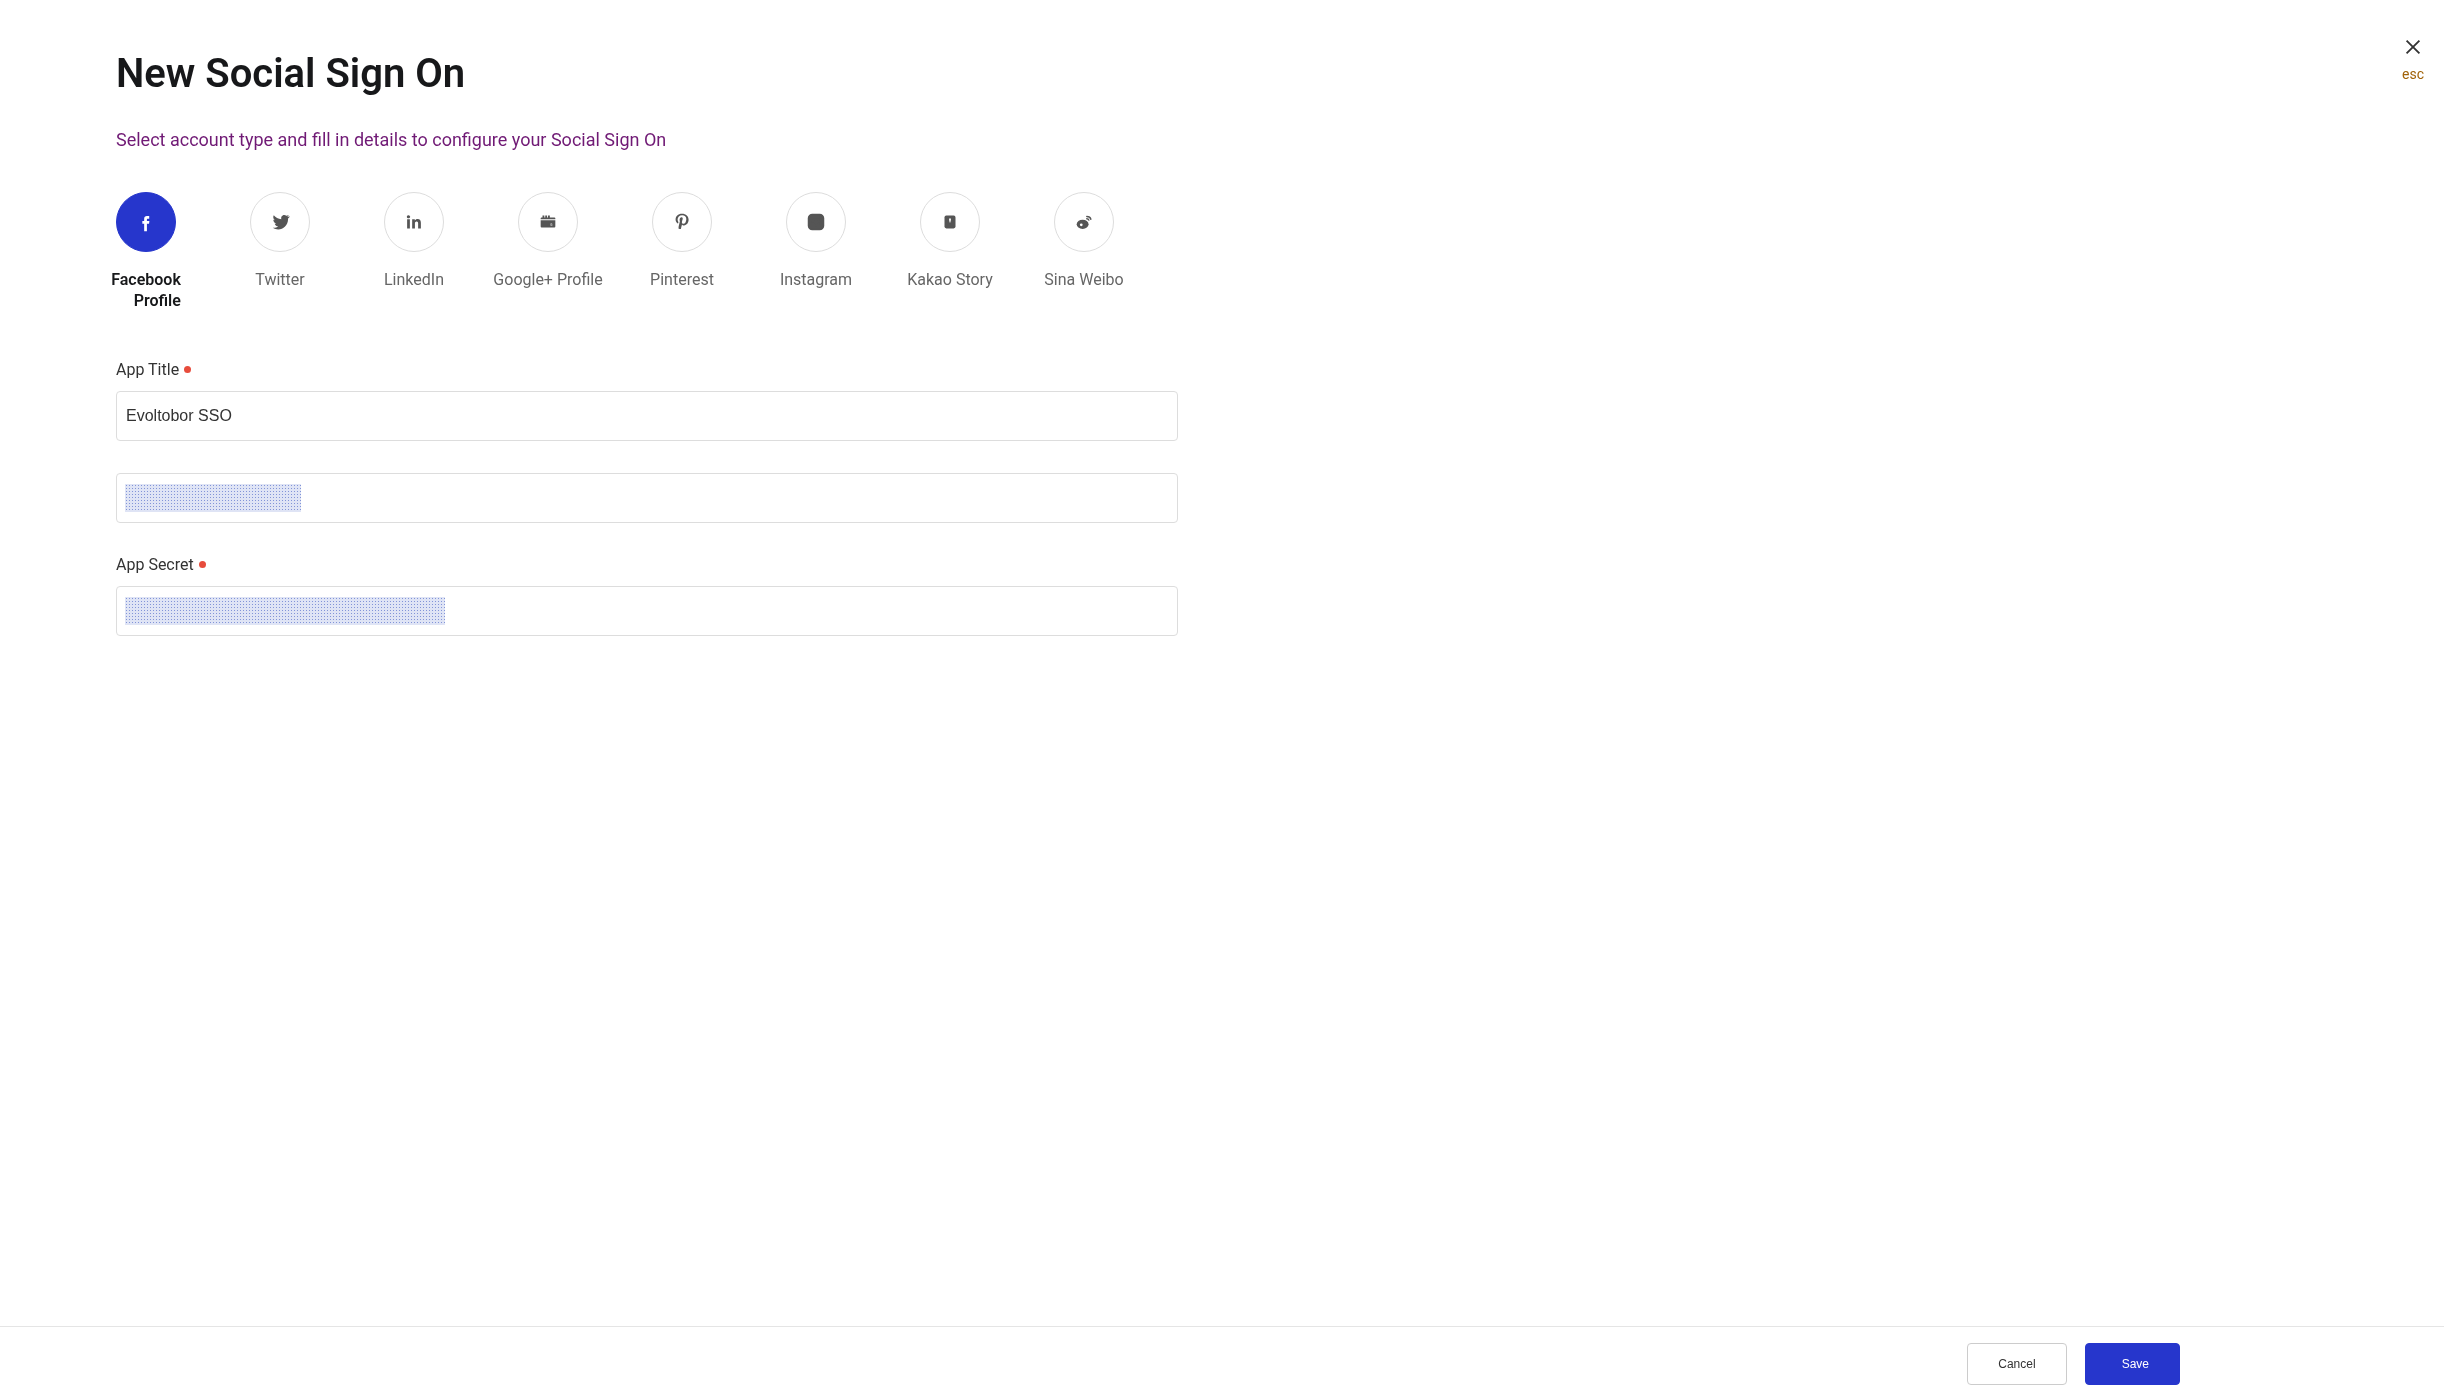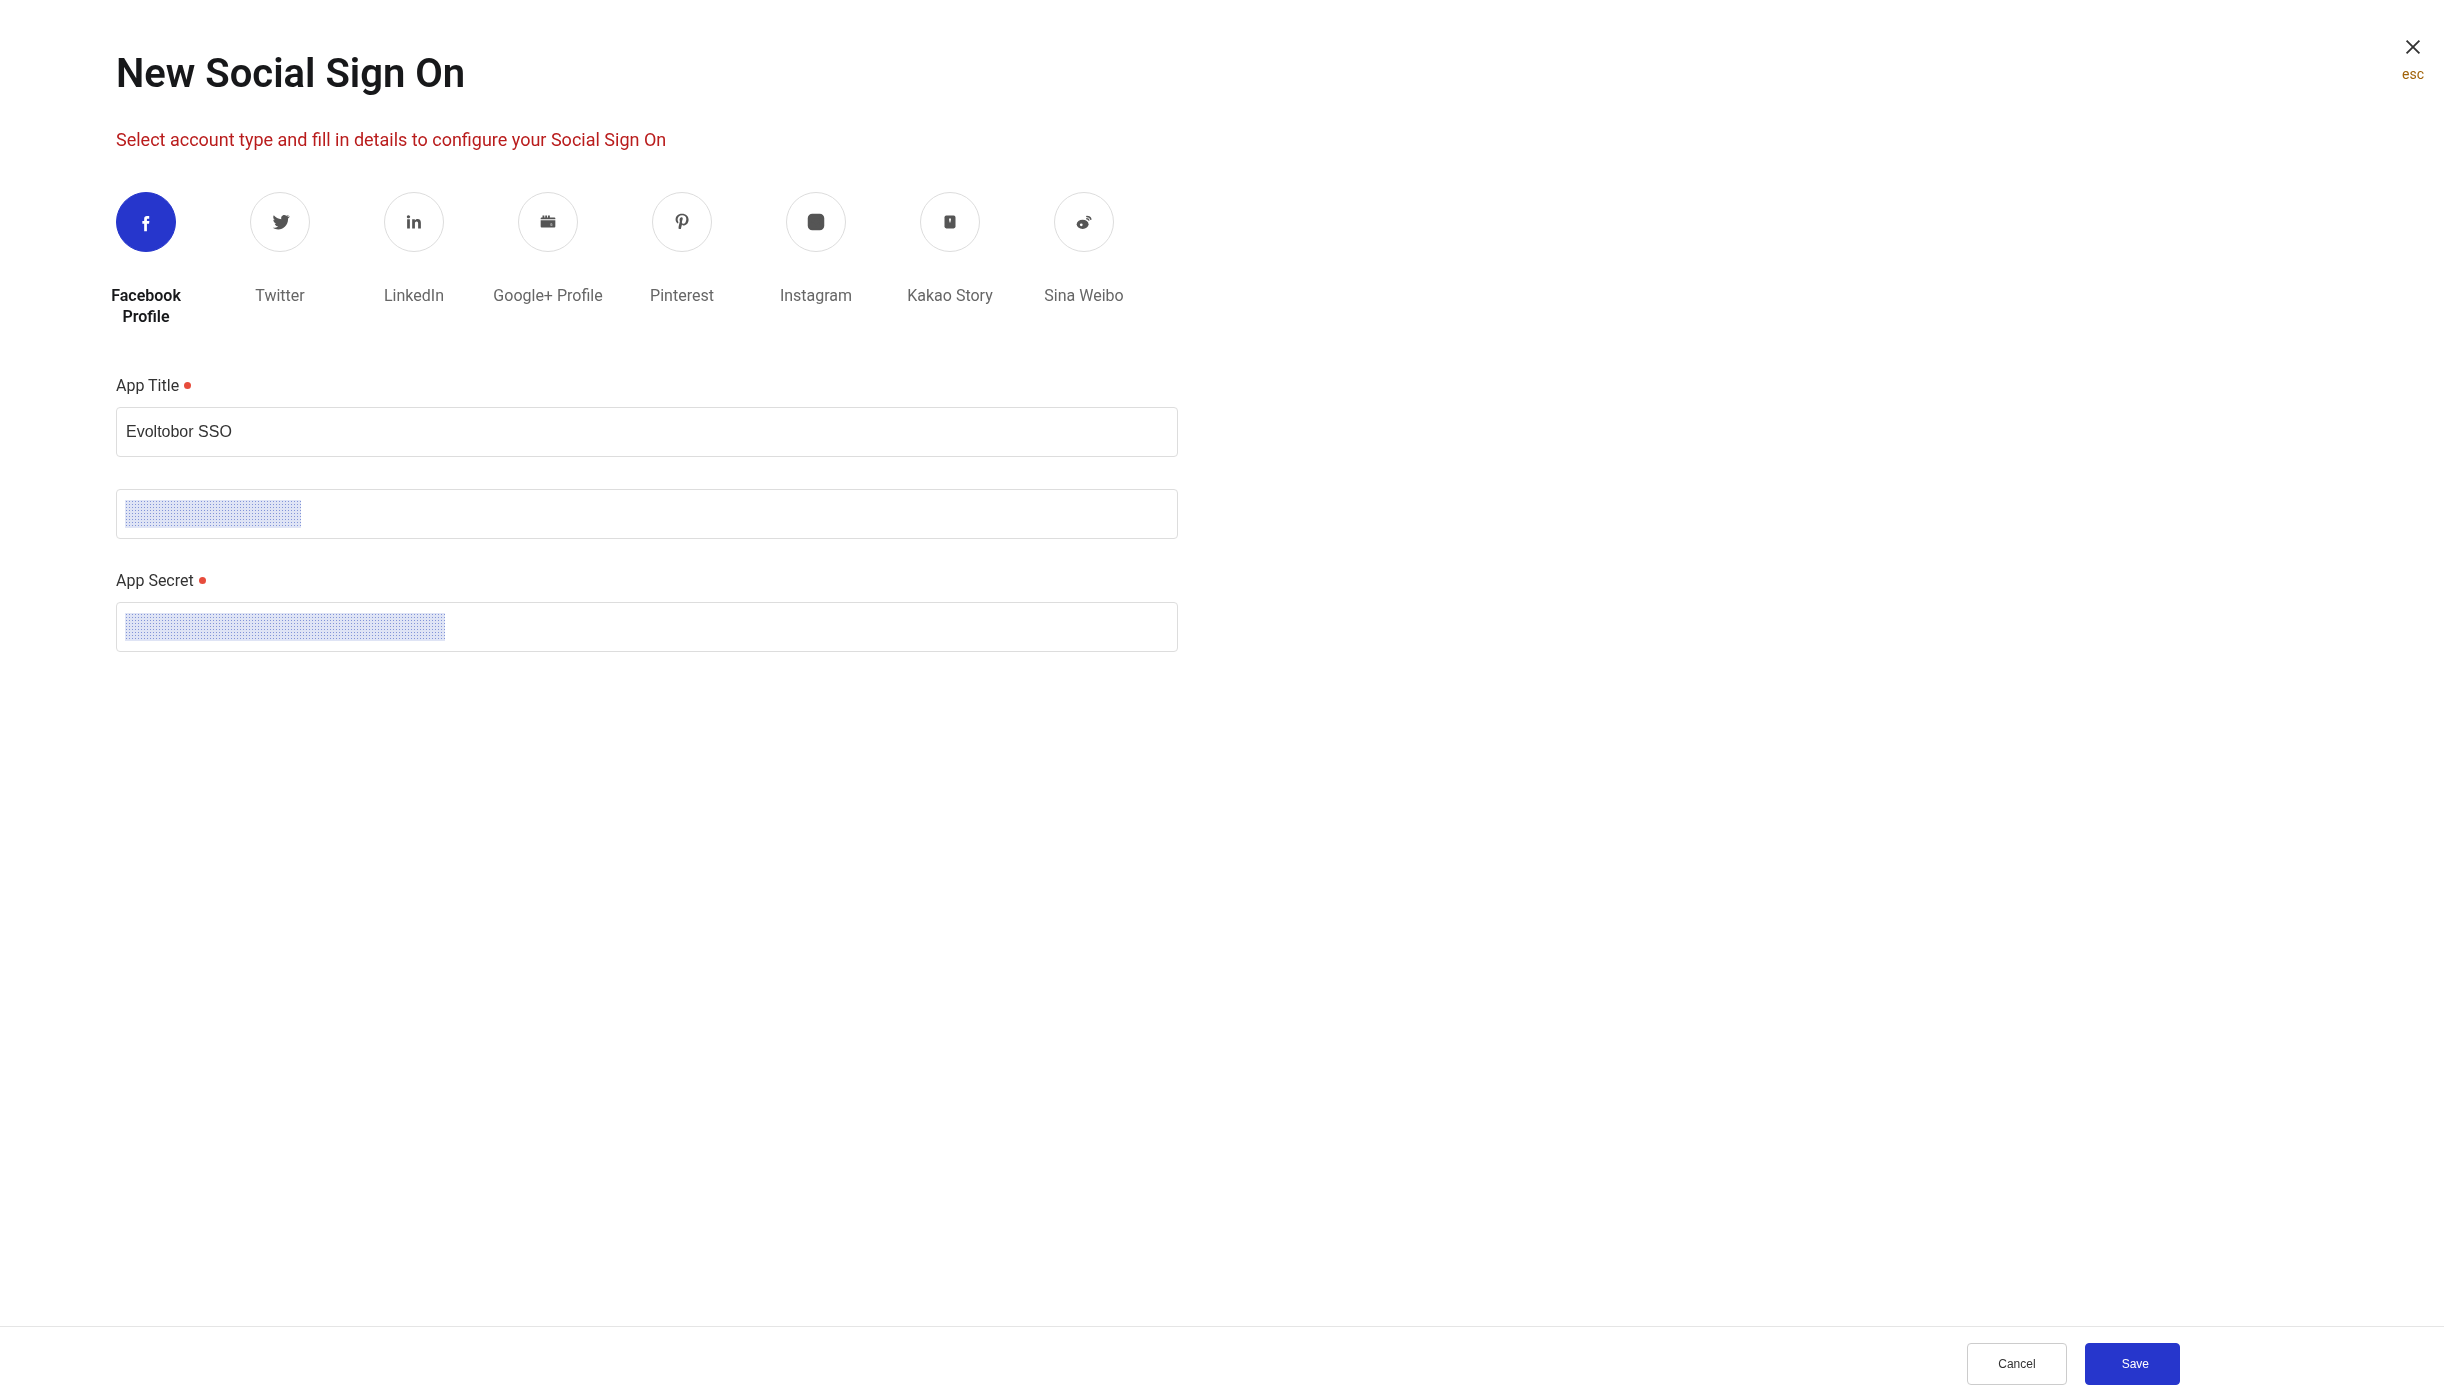--- a/index.html
+++ b/index.html
@@ -39,21 +39,21 @@
       margin-top: 4px;
     }
     .page-title {
       font-size: 40px;
       font-weight: 600;
       color: #17181a;
       margin-bottom: 10px;
     }
     .page-subtitle {
       font-size: 18px;
-      color: #b91c1c;
+      color: #701a75;
       margin-bottom: 42px;
       margin-top: 32px;
     }
     .providers-row {
       display: flex;
       gap: 74px;
       margin-bottom: 48px;
     }
     .provider-item {
       display: flex;
@@ -81,24 +81,23 @@
       width: 22px;
       height: 22px;
       fill: #555;
     }
     .provider-circle.selected svg {
       fill: #fff;
     }
     .provider-label {
       font-size: 16px;
       color: #666;
-      text-align: center;
+      text-align: right;
       white-space: nowrap;
       line-height: 1.3;
-      margin-top: 16px;
     }
     .provider-label.selected {
       color: #17181a;
       font-weight: 600;
     }
     .section-tab-row {
       display: flex;
       align-items: center;
       margin-bottom: 42px;
       width: 1062px;

